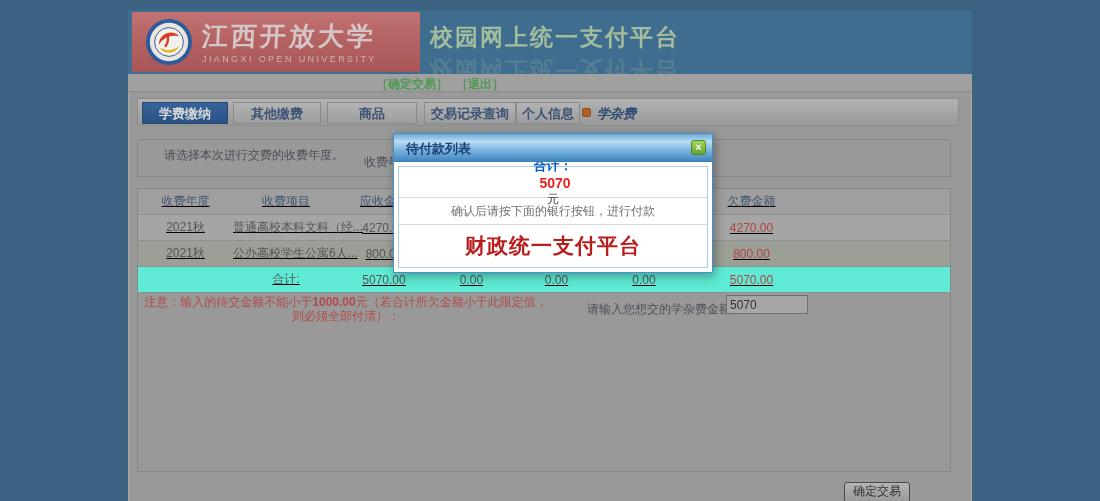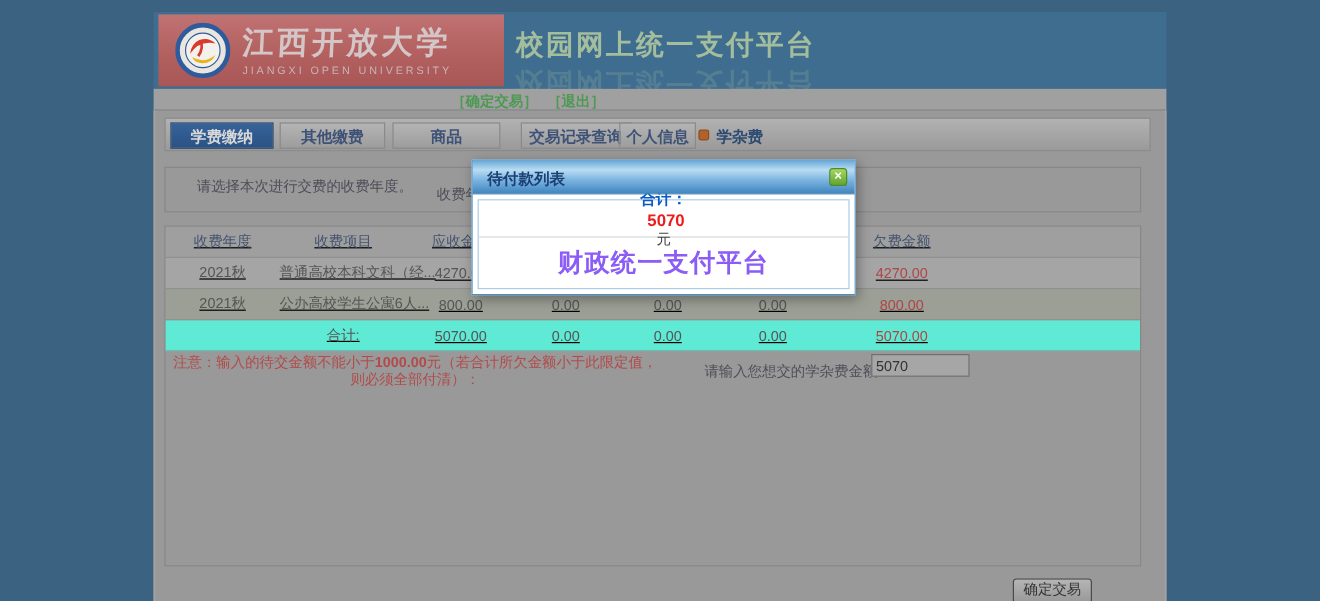--- a/index.html
+++ b/index.html
@@ -59,28 +59,28 @@
     position:absolute;top:3px;height:22px;line-height:22px;text-align:center;
     font-size:13px;font-weight:bold;color:#3d5276;cursor:pointer;
     background:linear-gradient(#b4b4b4,#9d9d9d);border:1px solid #8a8a8a;box-sizing:border-box;
   }
   .tab.active{
     background:linear-gradient(#36639a,#2a5284);color:#d8d8d8;border-color:#27466e;
   }
   .tab1{left:4px;width:86px;}
   .tab2{left:95px;width:88px;}
   .tab3{left:189px;width:90px;}
-  .tab4{left:296px;width:92px;}
+  .tab4{left:286px;width:92px;}
   .tab5{left:378px;width:64px;}
   .section-bullet{
     position:absolute;left:444px;top:9px;width:9px;height:9px;border-radius:2px;
     background:#b0622a;border:1px solid #8f4c1d;box-sizing:border-box;
   }
   .section-label{
-    position:absolute;left:459px;top:6px;font-size:13px;font-weight:bold;color:#2c4a72;
+    position:absolute;left:459px;top:6px;font-size:13px;font-weight:bold;color:#2c4a72;font-style:italic;
   }
 
   .year-box{
     position:absolute;left:8px;top:47px;width:814px;height:38px;
     border:1px solid #878787;box-sizing:border-box;
   }
   .year-hint{position:absolute;left:26px;top:7px;font-size:12px;color:#4d4d58;}
   .year-label{position:absolute;left:226px;top:14px;font-size:12px;color:#4d4d58;}
 
   .main-box{
@@ -141,21 +141,21 @@
   .modal-inner{border:1px solid #adcce6;}
   .m-row{display:flex;align-items:center;justify-content:center;}
   .m-total{height:30px;flex-direction:column;}
   .m-total .lbl{color:#0a5bc4;font-size:13px;font-weight:bold;}
   .m-total .val{color:#ee1c1c;font-size:14px;font-weight:bold;margin:0 10px 0 14px;}
   .m-total .unit{color:#444;font-size:12px;}
   .m-instruction{
     height:26px;border-top:1px solid #d9d9d9;color:#707070;font-size:12px;
   }
   .m-bank{
-    height:42px;border-top:1px solid #d9d9d9;color:#8b5cf6;
+    height:42px;border-top:1px solid #d9d9d9;color:#b91c1c;
     font-size:21px;font-weight:bold;letter-spacing:1px;cursor:pointer;
   }
 </style>
 </head>
 <body>
 
 <div class="container">
 
   <div class="header">
     <div class="banner">
@@ -251,16 +251,17 @@
     <span class="modal-title-text">待付款列表</span>
     <div class="modal-close">×</div>
   </div>
   <div class="modal-body">
     <div class="modal-inner">
       <div class="m-row m-total">
         <span class="lbl">合计：</span>
         <span class="val">5070</span>
         <span class="unit">元</span>
       </div>
+      <div class="m-row m-instruction">确认后请按下面的银行按钮，进行付款</div>
       <div class="m-row m-bank">财政统一支付平台</div>
     </div>
   </div>
 </div>
 
 </body></html>

